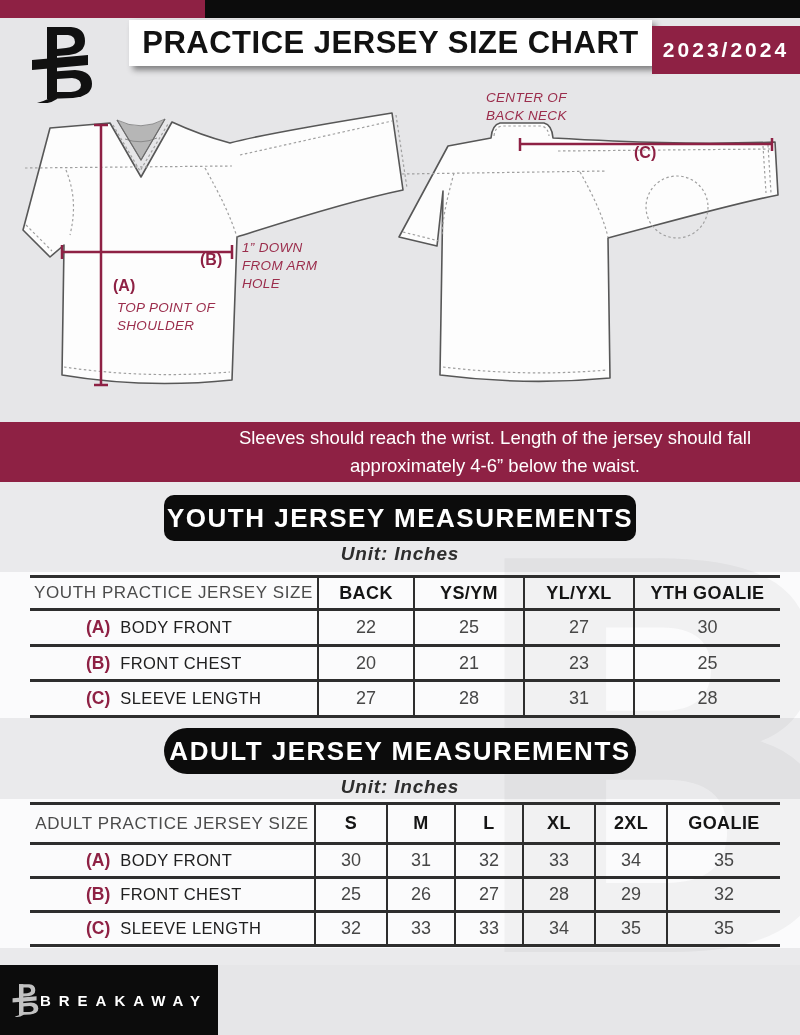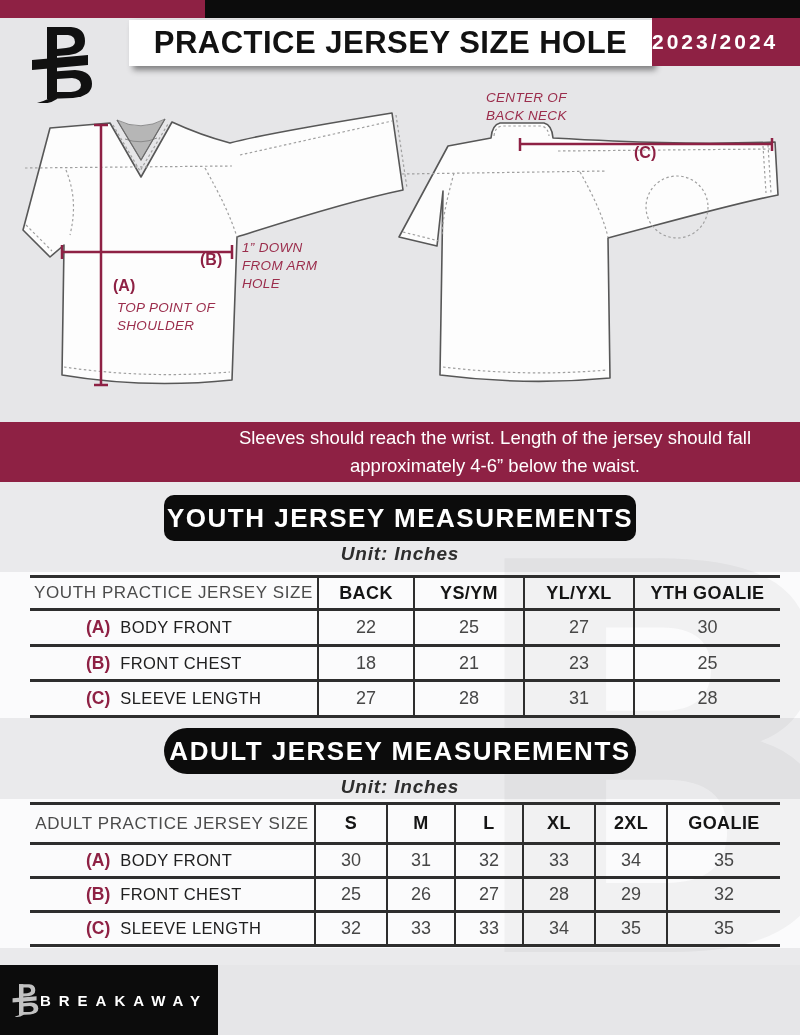--- a/index.html
+++ b/index.html
@@ -5,22 +5,22 @@
   html,body{margin:0;padding:0;background:#ffffff;}
   .page{position:relative;width:800px;height:1035px;overflow:hidden;
         font-family:"Liberation Sans",sans-serif;background:#e6e6e8;}
 
   
   .strip-maroon{position:absolute;left:0;top:0;width:205px;height:18px;background:#8e2144;}
   .strip-black{position:absolute;left:205px;top:0;width:595px;height:18px;background:#0c0c0c;}
   .title-box{position:absolute;left:129px;top:20px;width:523px;height:46px;background:#ffffff;
              box-shadow:4px 4px 6px rgba(0,0,0,.45);display:flex;align-items:center;justify-content:center;}
   .title-box span{font-size:31px;font-weight:700;color:#121212;letter-spacing:.5px;white-space:nowrap;}
-  .season-box{position:absolute;left:652px;top:18px;width:148px;height:48px;background:#8e2144;
-              display:flex;align-items:center;}
+  .season-box{position:absolute;left:652px;top:26px;width:148px;height:48px;background:#8e2144;
+              display:flex;align-items:center;justify-content:center;}
   .season-box span{color:#fff;font-weight:700;font-size:21px;letter-spacing:3px;white-space:nowrap;}
   .logo{position:absolute;left:26px;top:25px;}
 
   
   .front-svg{position:absolute;left:0;top:95px;}
   .back-svg{position:absolute;left:396px;top:85px;}
   .anno-key{position:absolute;color:#8e2144;font-weight:700;font-size:16px;}
   .anno-text{position:absolute;color:#9b2d4c;font-style:italic;font-size:13.5px;line-height:1.32;letter-spacing:.3px;}
 
   
@@ -79,21 +79,21 @@
       <path d="M31,10 L42,10 Q49,11 49,17 Q49,22 40,23 L31,24 Z" fill="#e6e6e8"></path>
       <path d="M6,35 L62,30 L62,40 L6,45 Z"></path>
       <path d="M21,47 L49,45 Q66,46 66,59 Q66,71 47,73 L21,74 Z"></path>
       <path d="M31,54 L46,53 Q55,54 55,60 Q55,66 45,67 L31,67 Z" fill="#e6e6e8"></path>
       <path d="M21,2 L31,2 L31,74 L21,74 Z"></path>
       <path d="M11,78 Q23,75 31,68 L31,74 Q22,80 11,78 Z"></path>
     </g>
   </svg>
 
   <div class="title-box">
-    <span>PRACTICE JERSEY SIZE HOLE</span>
+    <span>PRACTICE JERSEY SIZE CHART</span>
   </div>
   <div class="season-box">
     <span>2023/2024</span>
   </div>
 
   <svg class="front-svg" width="420" height="315" viewBox="0 0 420 315">
     <path d="M50,33 L23,135 L50,162 L64,150 L62,280 Q145,294 232,285 L237,142
              C260,135 340,108 403,95 L392,18 C330,28 260,40 230,48 Q200,40 172,27
              L141,82 L110,28 Z" fill="#fdfdfd" stroke="#575757" stroke-width="1.6" stroke-linejoin="round"></path>
     <path d="M117,25 Q141,37 165,24 L141,65 Z" fill="#b6b6b6" stroke="#7d7d7d" stroke-width="0.8"></path>
@@ -185,21 +185,21 @@
       </td>
       <td class="val">22</td>
       <td class="val">25</td>
       <td class="val">27</td>
       <td class="val">30</td>
     </tr>
     <tr style="height:35px">
       <td class="rowlabel">
         <span class="key">(B)</span><span class="name">FRONT CHEST</span>
       </td>
-      <td class="val">18</td>
+      <td class="val">20</td>
       <td class="val">21</td>
       <td class="val">23</td>
       <td class="val">25</td>
     </tr>
     <tr style="height:36px">
       <td class="rowlabel">
         <span class="key">(C)</span><span class="name">SLEEVE LENGTH</span>
       </td>
       <td class="val">27</td>
       <td class="val">28</td>

